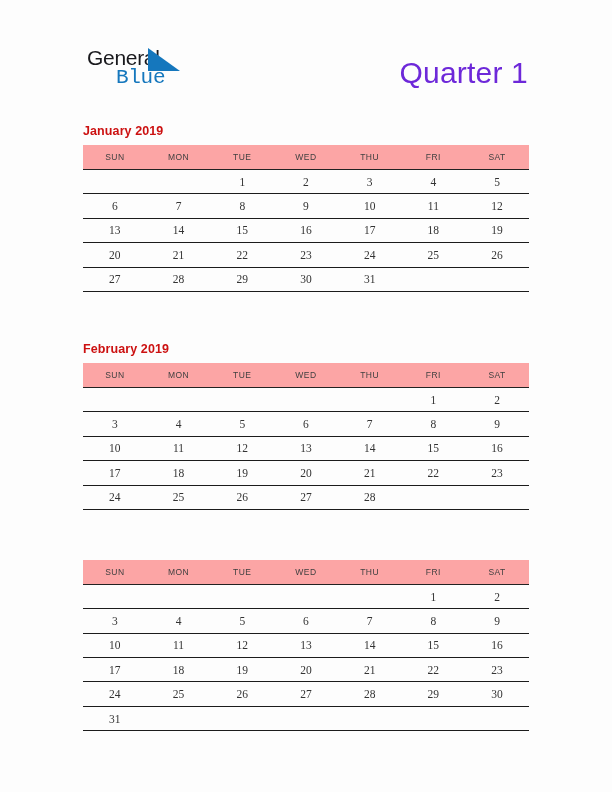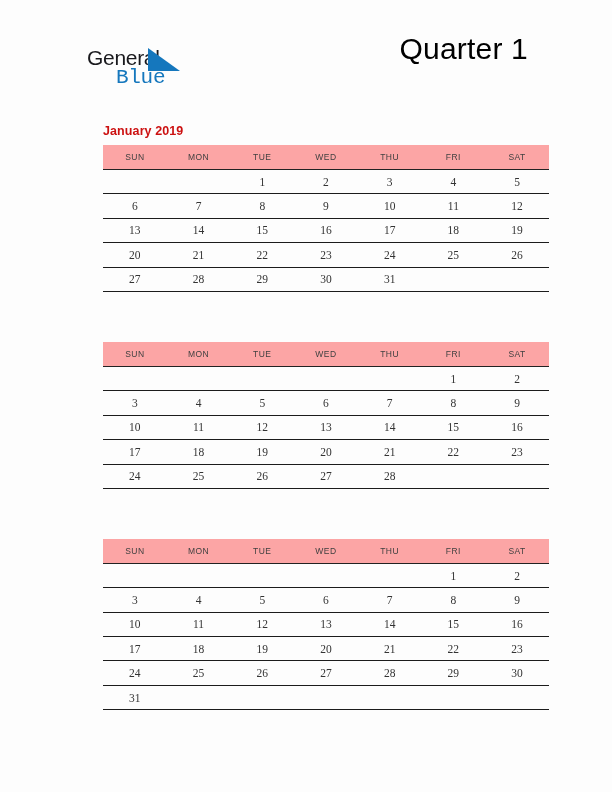--- a/index.html
+++ b/index.html
@@ -58,40 +58,39 @@
   .logo-triangle {
     position: absolute;
     left: 61px;
     top: 2px;
     width: 32px;
     height: 23px;
   }
   .quarter-title {
     position: absolute;
     right: 84px;
-    top: 32px;
+    top: 56px;
     font-family: "Liberation Sans", sans-serif;
     font-size: 30px;
     font-weight: 400;
-    color: #000000;
+    color: #6d28d9;
     letter-spacing: 0.2px;
     white-space: nowrap;
   }
 
   
   .months {
     position: absolute;
     left: 83px;
     top: 124px;
     width: 446px;
   }
   .month-block {
     width: 446px;
     margin-bottom: 50px;
-    margin-left: 20px;
   }
   .month-block:last-child {
     margin-bottom: 0;
   }
   .month-title {
     font-family: "Liberation Sans", sans-serif;
     font-size: 12.5px;
     font-weight: bold;
     color: #cc1111;
     letter-spacing: 0.1px;
@@ -206,20 +205,21 @@
               <td>29</td>
               <td>30</td>
               <td>31</td>
               <td class="empty"></td>
               <td class="empty"></td>
             </tr>
           </tbody>
         </table>
       </div>
       <div class="month-block">
+        <div class="month-title">February 2019</div>
         <table class="cal">
           <thead>
             <tr>
               <th>SUN</th>
               <th>MON</th>
               <th>TUE</th>
               <th>WED</th>
               <th>THU</th>
               <th>FRI</th>
               <th>SAT</th>

